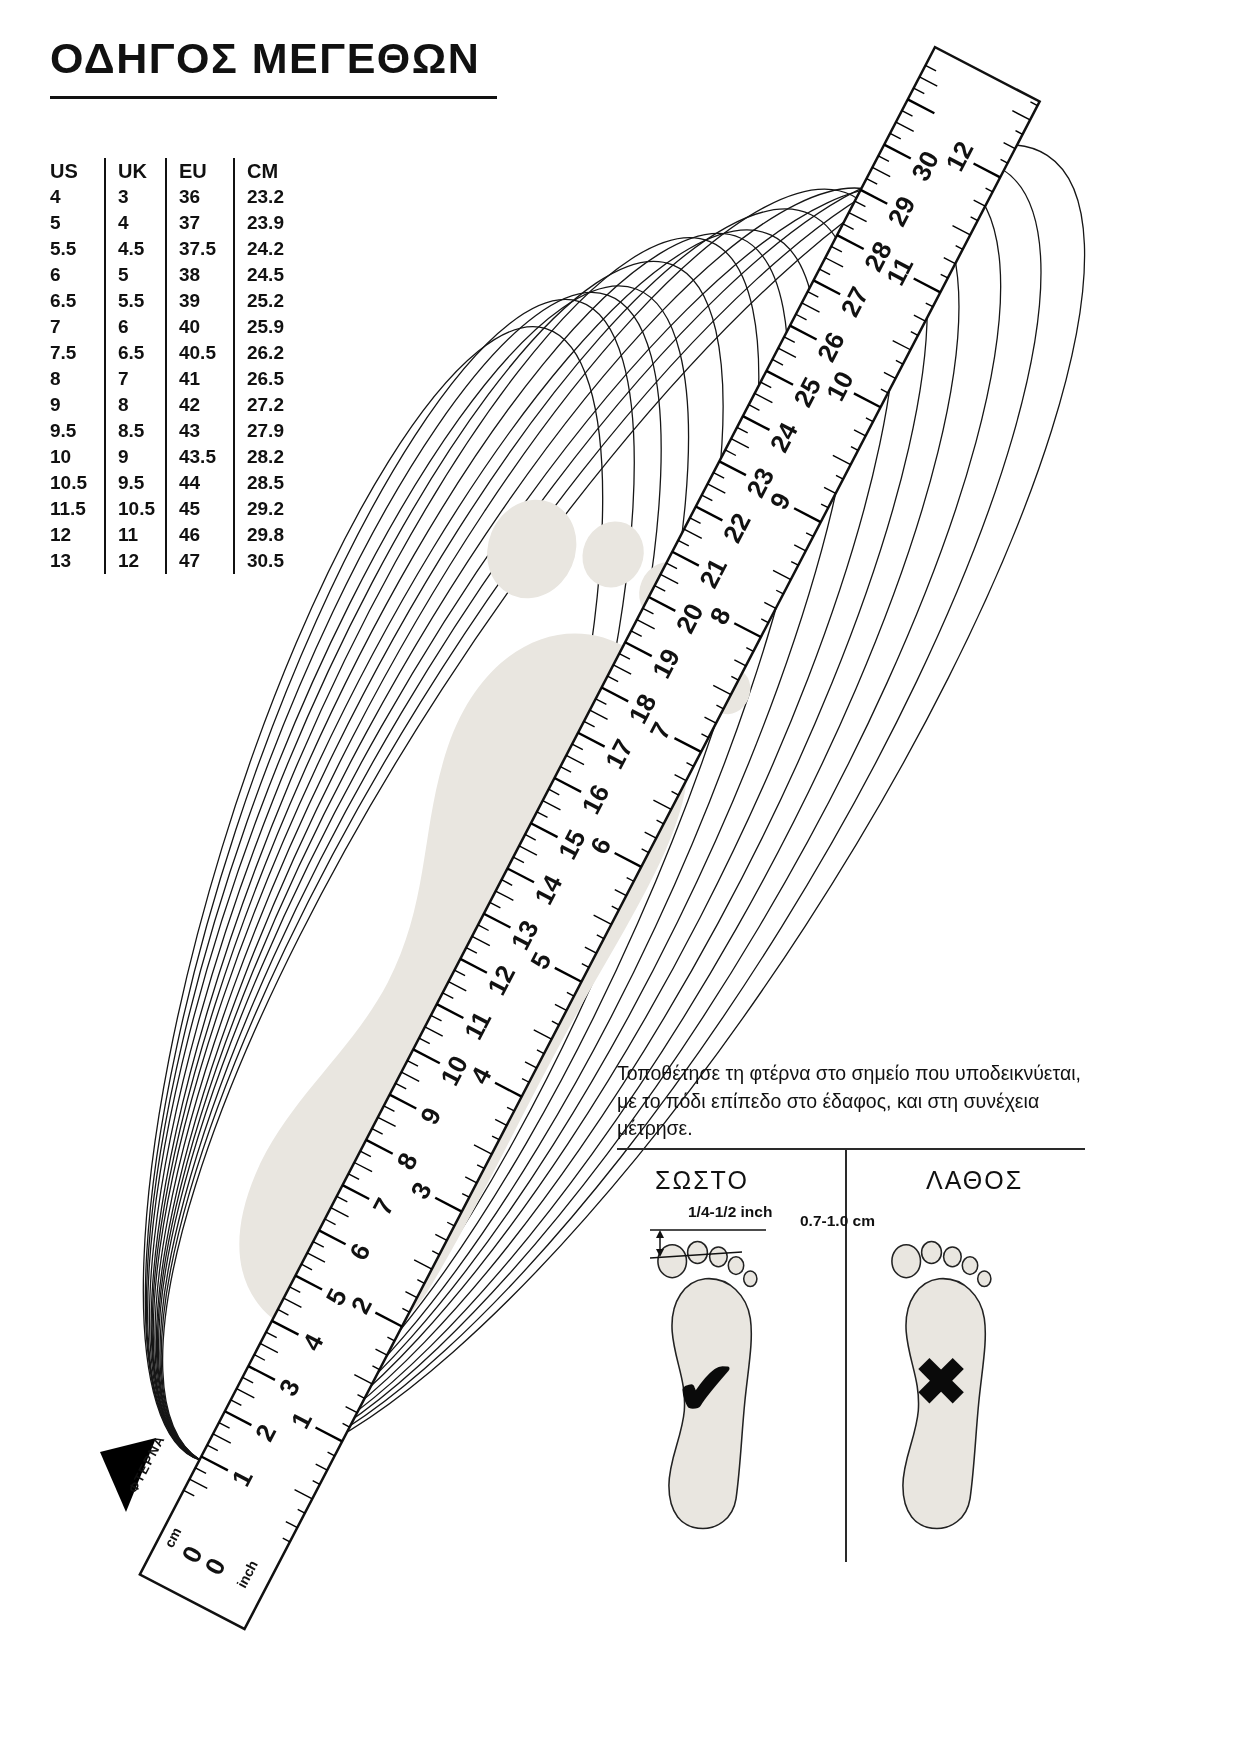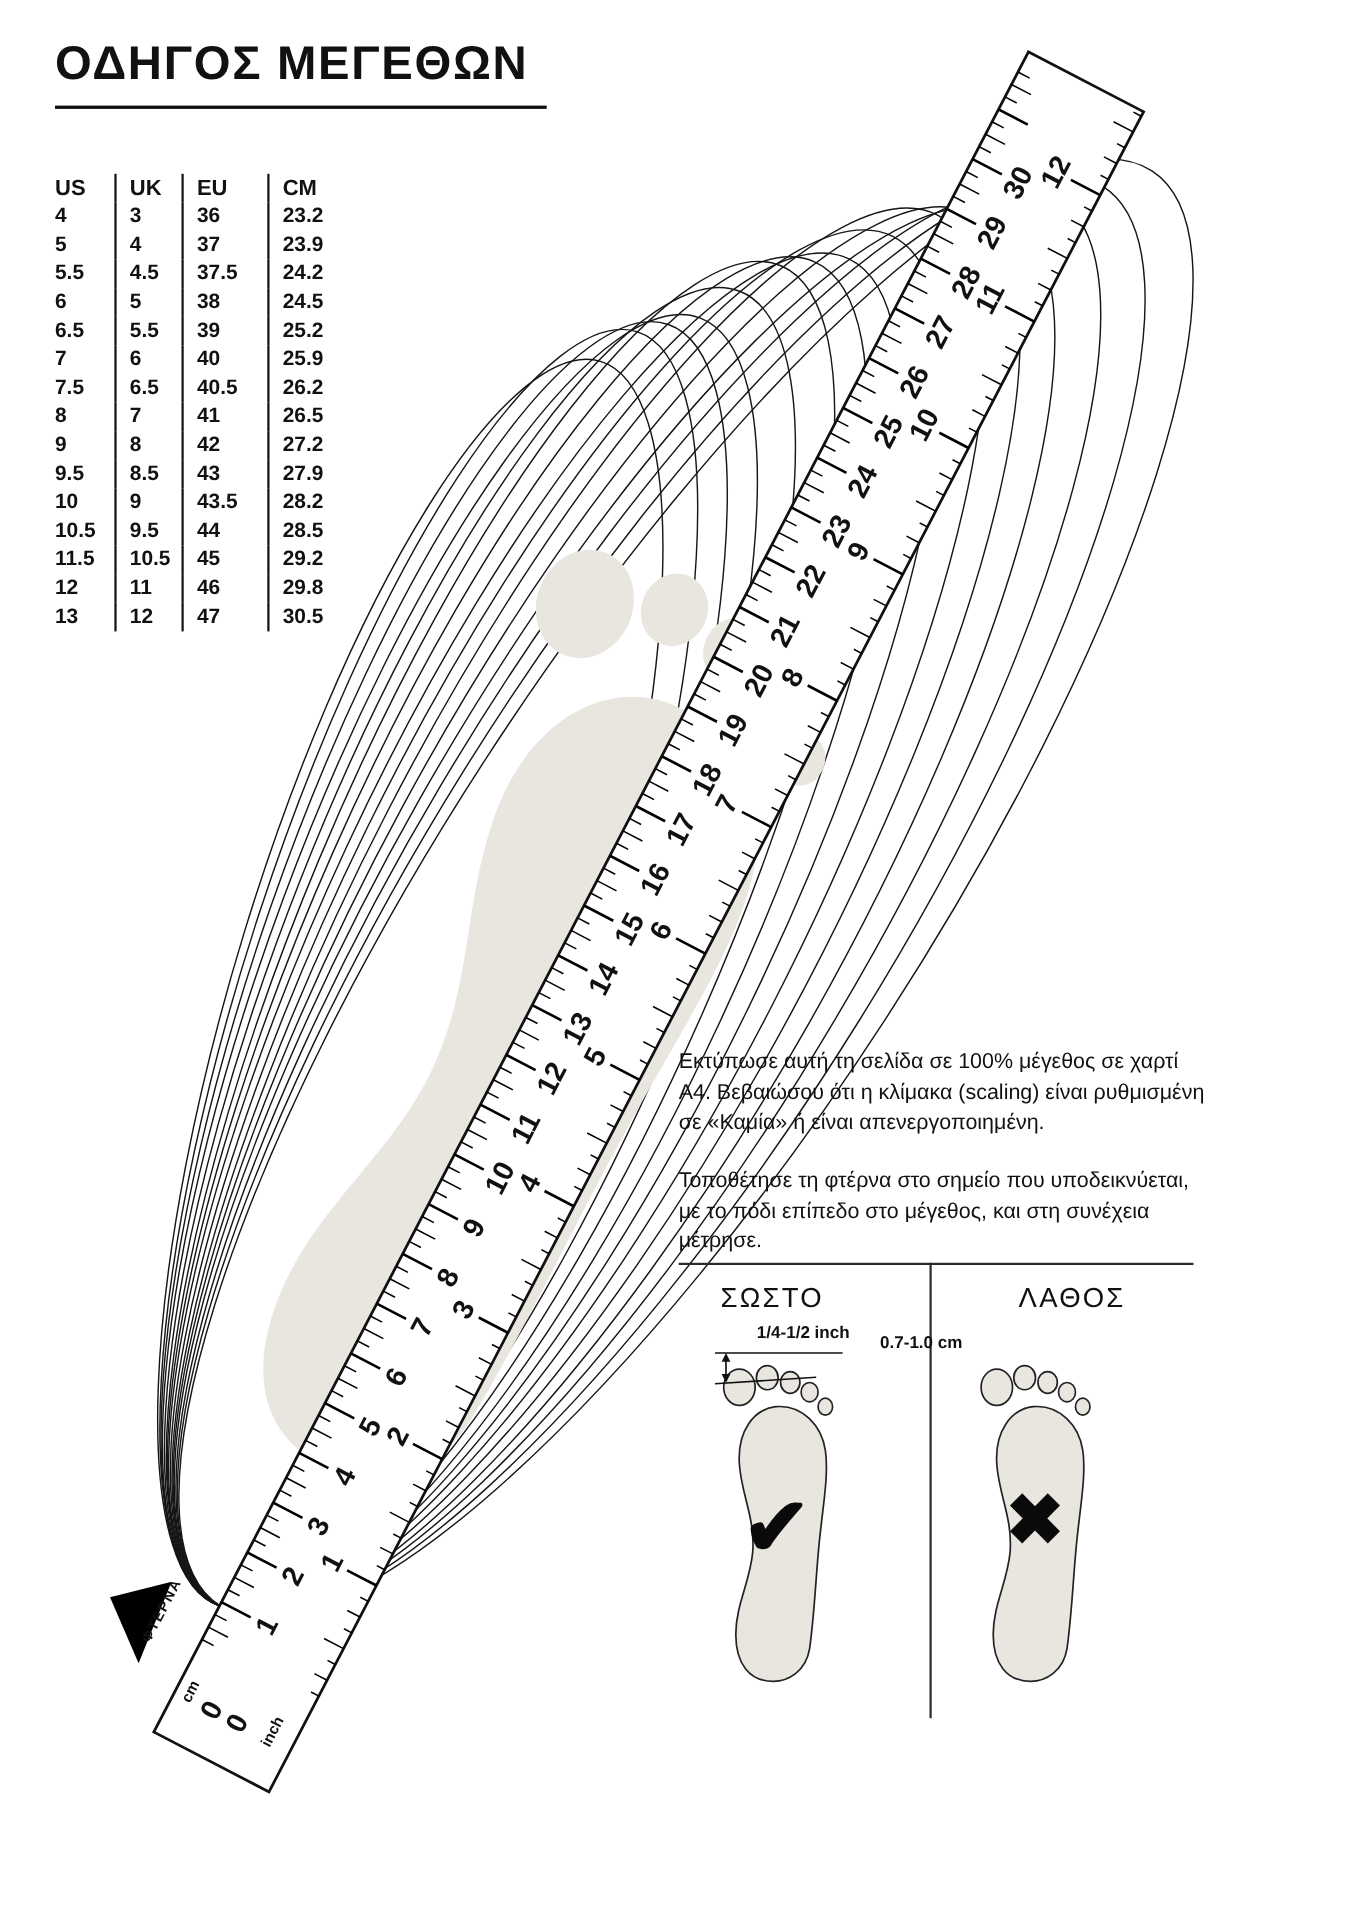--- a/index.html
+++ b/index.html
@@ -16,21 +16,21 @@
   .subtitle { font-size:21px; margin-top:16px; }
 
   table.sizes { position:absolute; left:50px; top:158px; border-collapse:collapse; z-index:2; background:transparent; }
   table.sizes th, table.sizes td {
     font-size:19px; font-weight:bold; text-align:left;
     padding:1px 10px 1px 12px; line-height:24px; white-space:nowrap;
   }
   table.sizes th { font-size:20px; }
   table.sizes th:first-child, table.sizes td:first-child { padding-left:0; width:55px; }
   table.sizes th:nth-child(2), table.sizes td:nth-child(2) { width:50px; }
-  table.sizes th:nth-child(3), table.sizes td:nth-child(3) { width:78px; }
+  table.sizes th:nth-child(3), table.sizes td:nth-child(3) { width:68px; }
   table.sizes th:nth-child(4), table.sizes td:nth-child(4) { width:78px; }
   table.sizes th:not(:last-child), table.sizes td:not(:last-child) { border-right:2.5px solid #111; }
 
   .para { position:absolute; left:617px; width:480px; font-size:19.5px; line-height:1.42; z-index:2; }
   .p1 { top:952px; }
   .p2 { top:1060px; }
 
   .divider-h { position:absolute; left:617px; top:1148px; width:468px; height:2px; background:#2a2a2a; z-index:2; }
   .divider-v { position:absolute; left:845px; top:1148px; width:2px; height:414px; background:#2a2a2a; z-index:2; }
 
@@ -493,22 +493,21 @@
         </tr>
         <tr>
           <td>13</td>
           <td>12</td>
           <td>47</td>
           <td>30.5</td>
         </tr>
       </tbody>
   </table>
 
-  <div class="para p1">Εκτύπωσε αυτή τη σελίδα σε 100% μέγεθος σε χαρτί A4. Βεβαιώσου ότι η κλίμακα (scaling) είναι ρυθμισμένη σε «Καμία» ή είναι απενεργοποιημένη.</div>
-  <div class="para p2">Τοποθέτησε τη φτέρνα στο σημείο που υποδεικνύεται, με το πόδι επίπεδο στο μέγεθος, και στη συνέχεια μέτρησε.</div>
+  <div class="para p2">Τοποθέτησε τη φτέρνα στο σημείο που υποδεικνύεται, με το πόδι επίπεδο στο έδαφος, και στη συνέχεια μέτρησε.</div>
 
   <div class="divider-h"></div>
   <div class="divider-v"></div>
   <div class="sec-label correct-label">ΣΩΣΤΟ</div>
   <div class="sec-label wrong-label">ΛΑΘΟΣ</div>
   <div class="ann ann-inch">1/4-1/2 inch</div>
   <div class="ann ann-cm">0.7-1.0 cm</div>
 
 </div>
 

